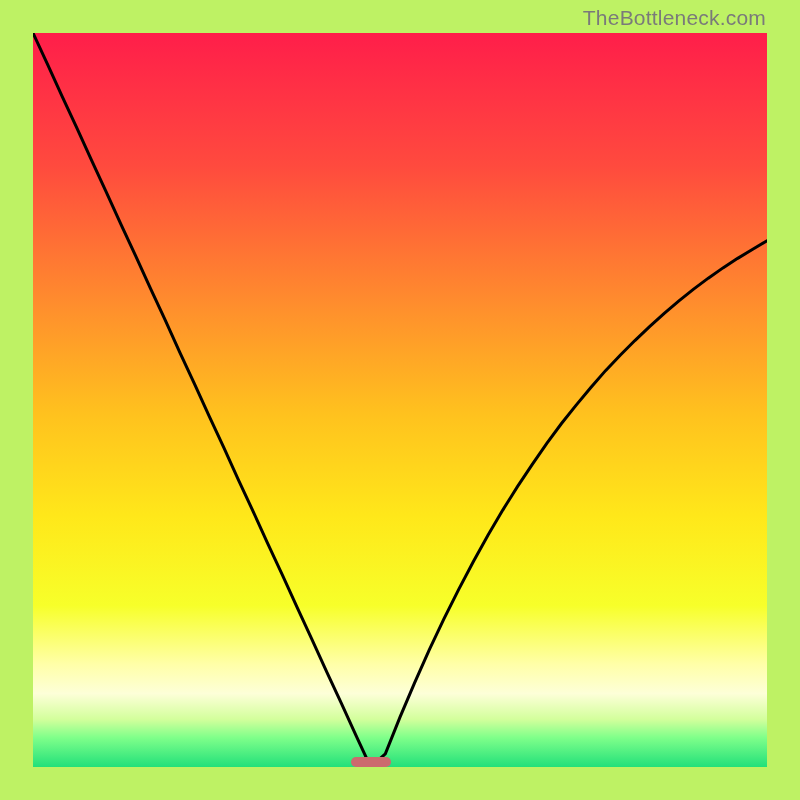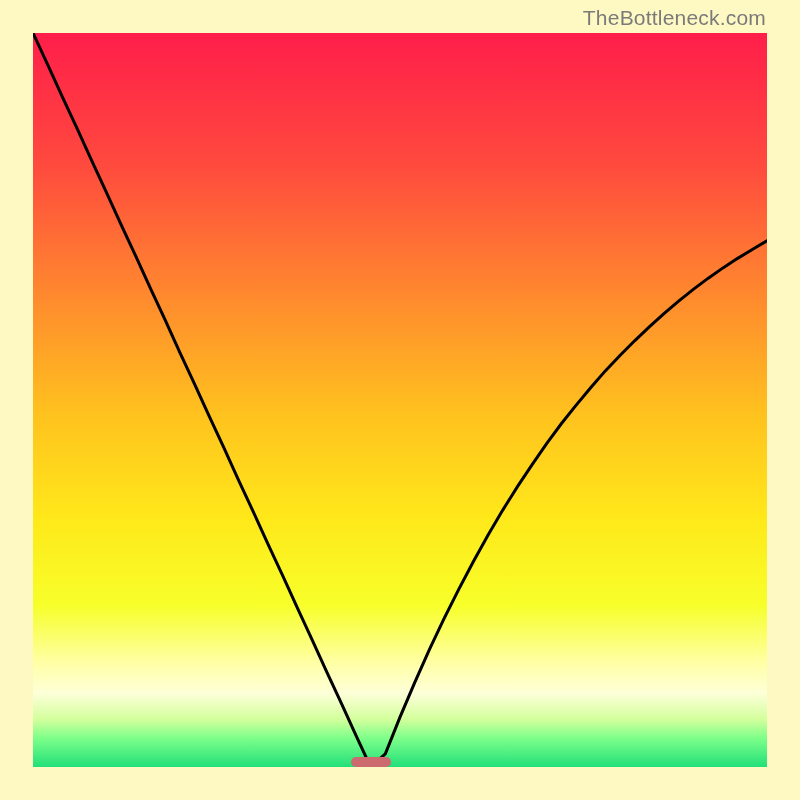--- a/index.html
+++ b/index.html
@@ -8,21 +8,21 @@
     width: 800px;
     height: 800px;
     background: #000;
     overflow: hidden;
     position: relative;
     font-family: Arial, Helvetica, sans-serif;
   }
   .frame {
     position: absolute;
     inset: 0;
-    background: #fef9c3;
+    background: #bef264;
   }
   .plot-area {
     position: absolute;
     left: 33px;
     top: 33px;
     width: 734px;
     height: 734px;
     overflow: hidden;
   }
   .gradient-bg {

